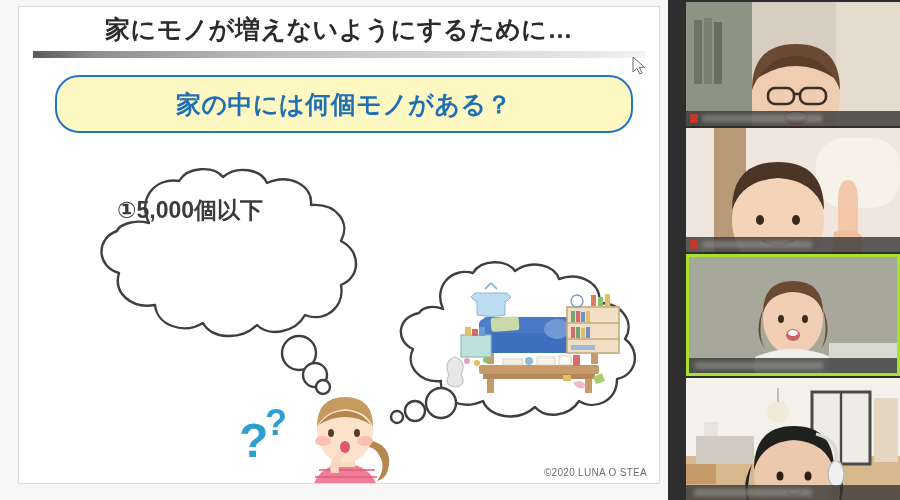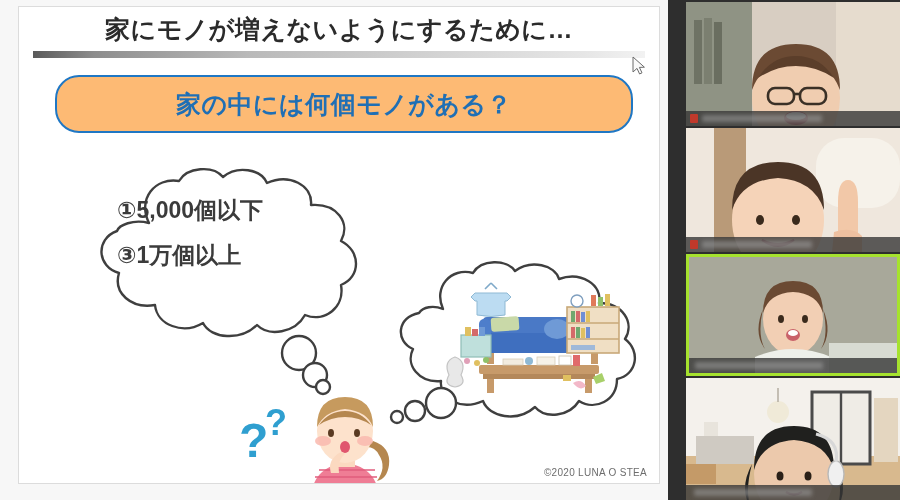--- a/index.html
+++ b/index.html
@@ -17,21 +17,21 @@
   
   #slide-title { position:absolute; left:0; top:6px; width:100%; text-align:center;
     font-size:25px; font-weight:700; color:#2b2b2b; letter-spacing:0.5px;
     white-space:nowrap; }
   #title-rule { position:absolute; left:14px; top:44px; width:612px; height:7px;
     background:linear-gradient(to right,#5a5a5a 0%,#8d8d8d 10%,#b9b9b9 35%,
       #d2d2d2 65%,#e6e6e6 90%,#f2f2f2 100%); }
 
   
   #question-box { position:absolute; left:36px; top:68px; width:578px; height:58px;
-    border:2px solid #1f77c4; border-radius:24px; background:#fdba74;
+    border:2px solid #1f77c4; border-radius:24px; background:#fef9c3;
     display:flex; align-items:center; justify-content:center; }
   #question-text { font-size:25px; font-weight:700; color:#1f6fb5;
     letter-spacing:0.5px; white-space:nowrap; }
 
   
   #options-cloud { position:absolute; left:60px; top:158px; width:310px; height:190px; }
   #options-cloud svg { position:absolute; left:0; top:0; }
   #options-list { position:absolute; left:38px; top:32px; width:240px;
     display:flex; flex-direction:column; gap:18px; }
   .option-line { font-size:23px; font-weight:700; color:#3b3b3b;
@@ -89,21 +89,20 @@
           <path d="M70,58 C58,34 76,12 100,16 C108,2 134,0 144,12
                    C158,0 182,4 188,18 C210,8 234,20 232,40
                    C258,38 272,58 262,76 C282,86 282,112 262,120
                    C266,142 246,158 226,150 C216,168 190,172 178,160
                    C162,176 132,174 124,158 C104,170 78,160 76,140
                    C52,144 34,128 40,108 C18,102 16,74 38,66
                    C40,60 54,54 70,58 Z" fill="#ffffff" stroke="#3f3f3f" stroke-width="2.4" stroke-linejoin="round"></path>
         </svg>
         <div id="options-list">
           <div class="option-line">①5,000個以下</div>
-          <div class="option-line">③1万個以上</div>
         </div>
       </div>
 
       <svg style="position:absolute;left:234px;top:322px;" width="110" height="80">
         <circle cx="46" cy="24" r="17" fill="#fff" stroke="#3f3f3f" stroke-width="2.4"></circle>
         <circle cx="62" cy="46" r="12" fill="#fff" stroke="#3f3f3f" stroke-width="2.4"></circle>
         <circle cx="70" cy="58" r="7" fill="#fff" stroke="#3f3f3f" stroke-width="2.4"></circle>
       </svg>
 
       <div id="room-cloud">

